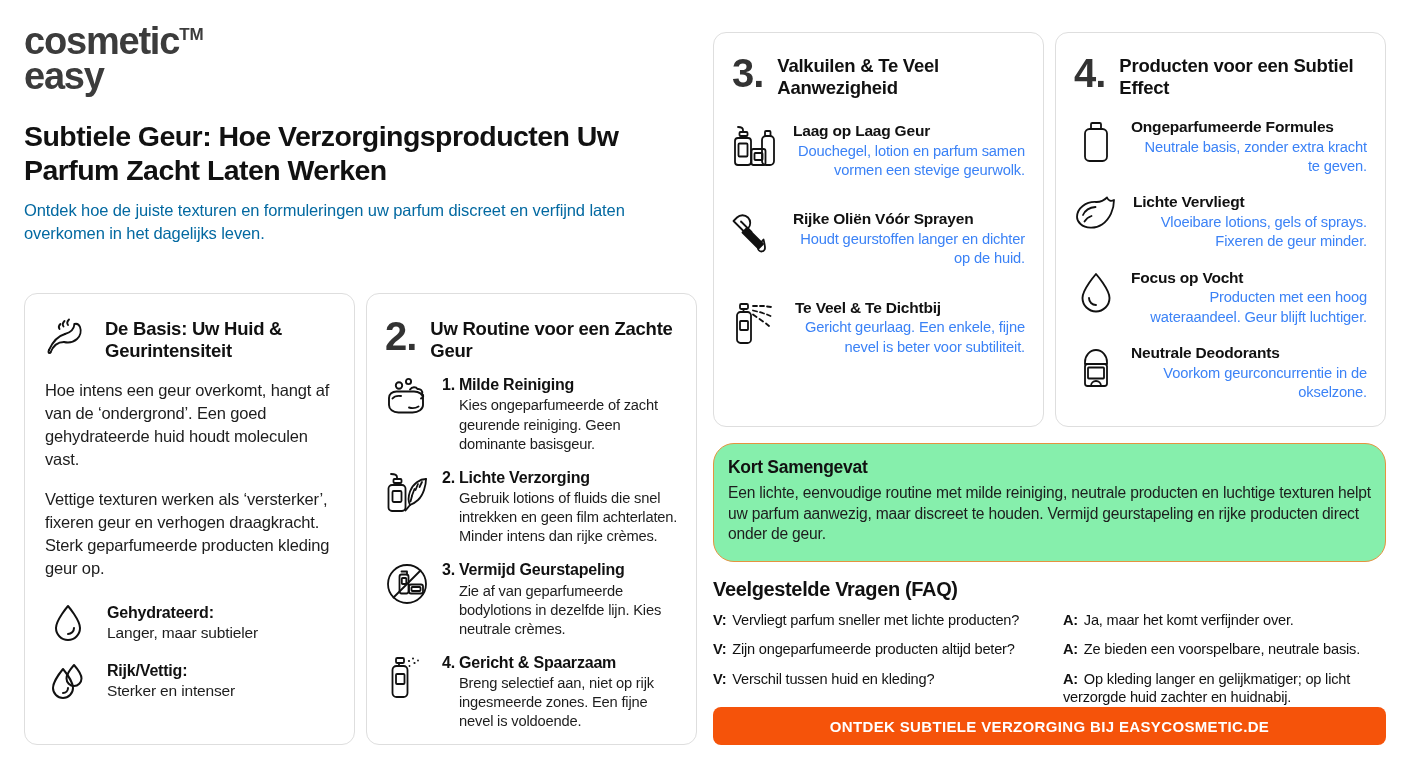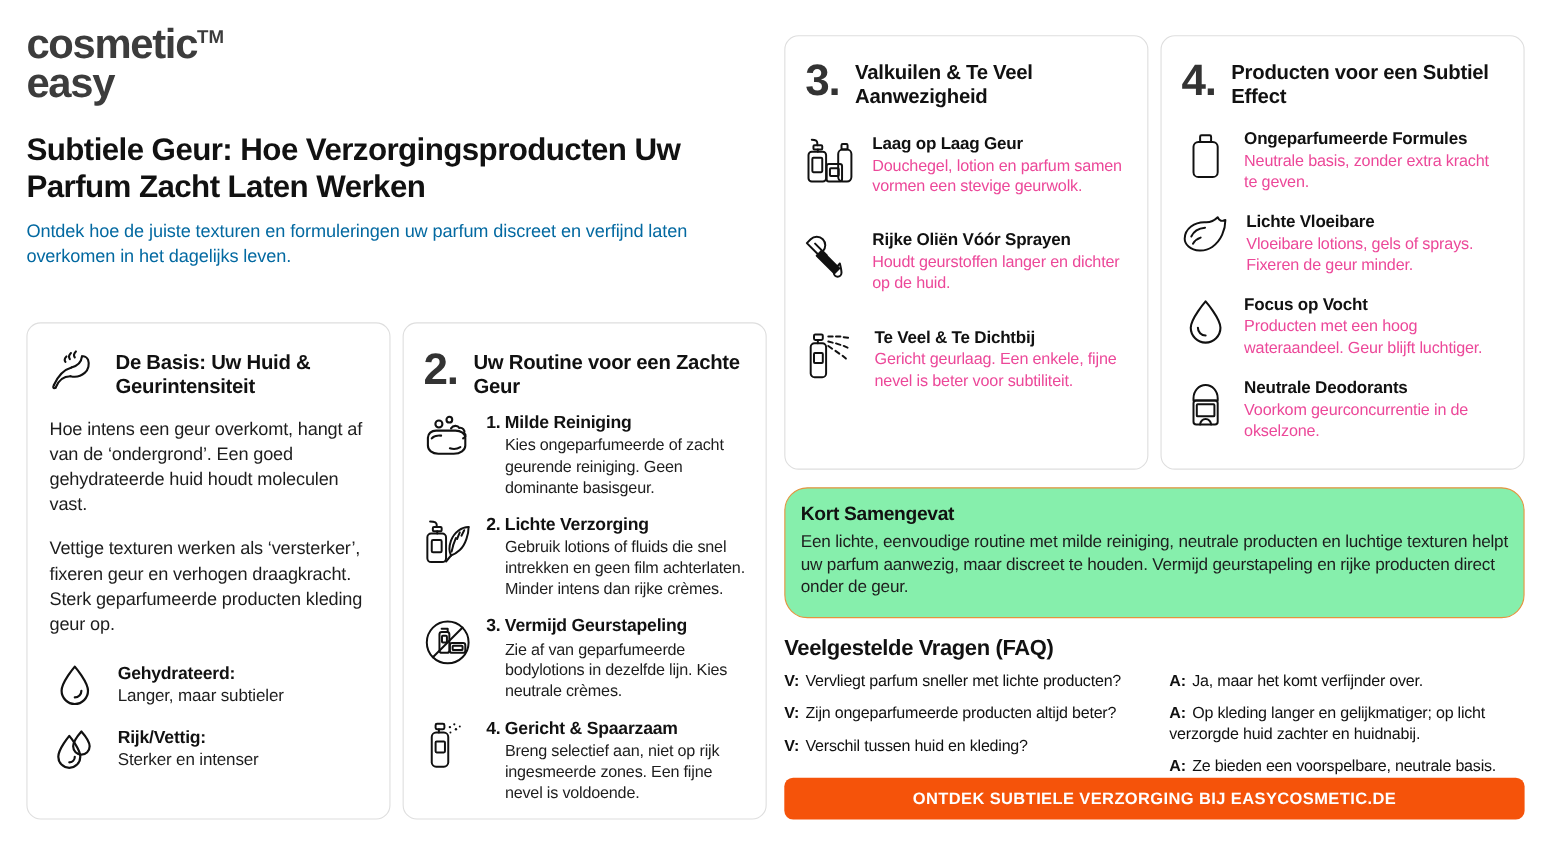--- a/index.html
+++ b/index.html
@@ -112,23 +112,24 @@
   .feature .f-title {
     font-size: 15.5px;
     font-weight: 800;
     color: #111111;
     line-height: 1.22;
     letter-spacing: -0.2px;
   }
   .feature .f-desc {
     font-size: 14.7px;
     line-height: 1.3;
-    color: #ec4899;
+    color: #3b82f6;
     letter-spacing: -0.15px;
     margin-top: 1px;
+    text-align: right;
   }
 
   
   .step .s-title {
     font-size: 16px;
     font-weight: 800;
     color: #111111;
     letter-spacing: -0.2px;
     line-height: 1.2;
   }
@@ -466,21 +467,21 @@
 
       <div class="feature" style="margin-bottom:17px;">
         <span class="f-icon">
           <svg width="46" height="36" viewBox="0 0 46 36" fill="none" stroke="#111" stroke-width="1.8" stroke-linecap="round" stroke-linejoin="round">
             <path d="M3 22 C3 13, 12 6.5, 22 7 C27 7.2, 30.5 5, 33 2.5 C34.5 6, 37 6.5, 40 5 C40 14, 36 24, 28 29.5 C21 34.2, 11.5 33.5, 6.5 29 C4.2 27, 3 24.5, 3 22 Z"></path>
             <path d="M9 20 C11 15.5, 16 12.5, 21.5 12"></path>
             <path d="M10.5 26.5 C12 24, 14.5 22, 17.5 21"></path>
           </svg>
         </span>
         <div class="f-text">
-          <div class="f-title">Lichte Vloeibare</div>
+          <div class="f-title">Lichte Vervliegt</div>
           <div class="f-desc">Vloeibare lotions, gels of sprays. Fixeren de geur minder.</div>
         </div>
       </div>
 
       <div class="feature" style="margin-bottom:17px;">
         <span class="f-icon">
           <svg width="36" height="42" viewBox="0 0 36 42" fill="none" stroke="#111" stroke-width="1.9" stroke-linecap="round" stroke-linejoin="round">
             <path d="M18 3 C18 3, 4.5 18.5, 4.5 27 C4.5 34.4, 10.6 40.5, 18 40.5 C25.4 40.5, 31.5 34.4, 31.5 27 C31.5 18.5, 18 3, 18 3 Z"></path>
             <path d="M11 27 C11 30.9, 14.1 34, 18 34"></path>
           </svg>
@@ -517,21 +518,21 @@
   <div id="faq">
     <div class="faq-title">Veelgestelde Vragen (FAQ)</div>
     <div class="faq-grid">
       <div class="faq-col q">
         <div class="faq-item"><span class="tag">V:</span> <span>Vervliegt parfum sneller met lichte producten?</span></div>
         <div class="faq-item"><span class="tag">V:</span> <span>Zijn ongeparfumeerde producten altijd beter?</span></div>
         <div class="faq-item"><span class="tag">V:</span> <span>Verschil tussen huid en kleding?</span></div>
       </div>
       <div class="faq-col a">
         <div class="faq-item"><span class="tag">A:</span> <span>Ja, maar het komt verfijnder over.</span></div>
+        <div class="faq-item"><span class="tag">A:</span> <span>Ze bieden een voorspelbare, neutrale basis.</span></div>
         <div class="faq-item"><span class="tag">A:</span> <span>Op kleding langer en gelijkmatiger; op licht verzorgde huid zachter en huidnabij.</span></div>
-        <div class="faq-item"><span class="tag">A:</span> <span>Ze bieden een voorspelbare, neutrale basis.</span></div>
       </div>
     </div>
   </div>
 
   <button id="cta">ONTDEK SUBTIELE VERZORGING BIJ EASYCOSMETIC.DE</button>
 
 </div>
 
 </body></html>

